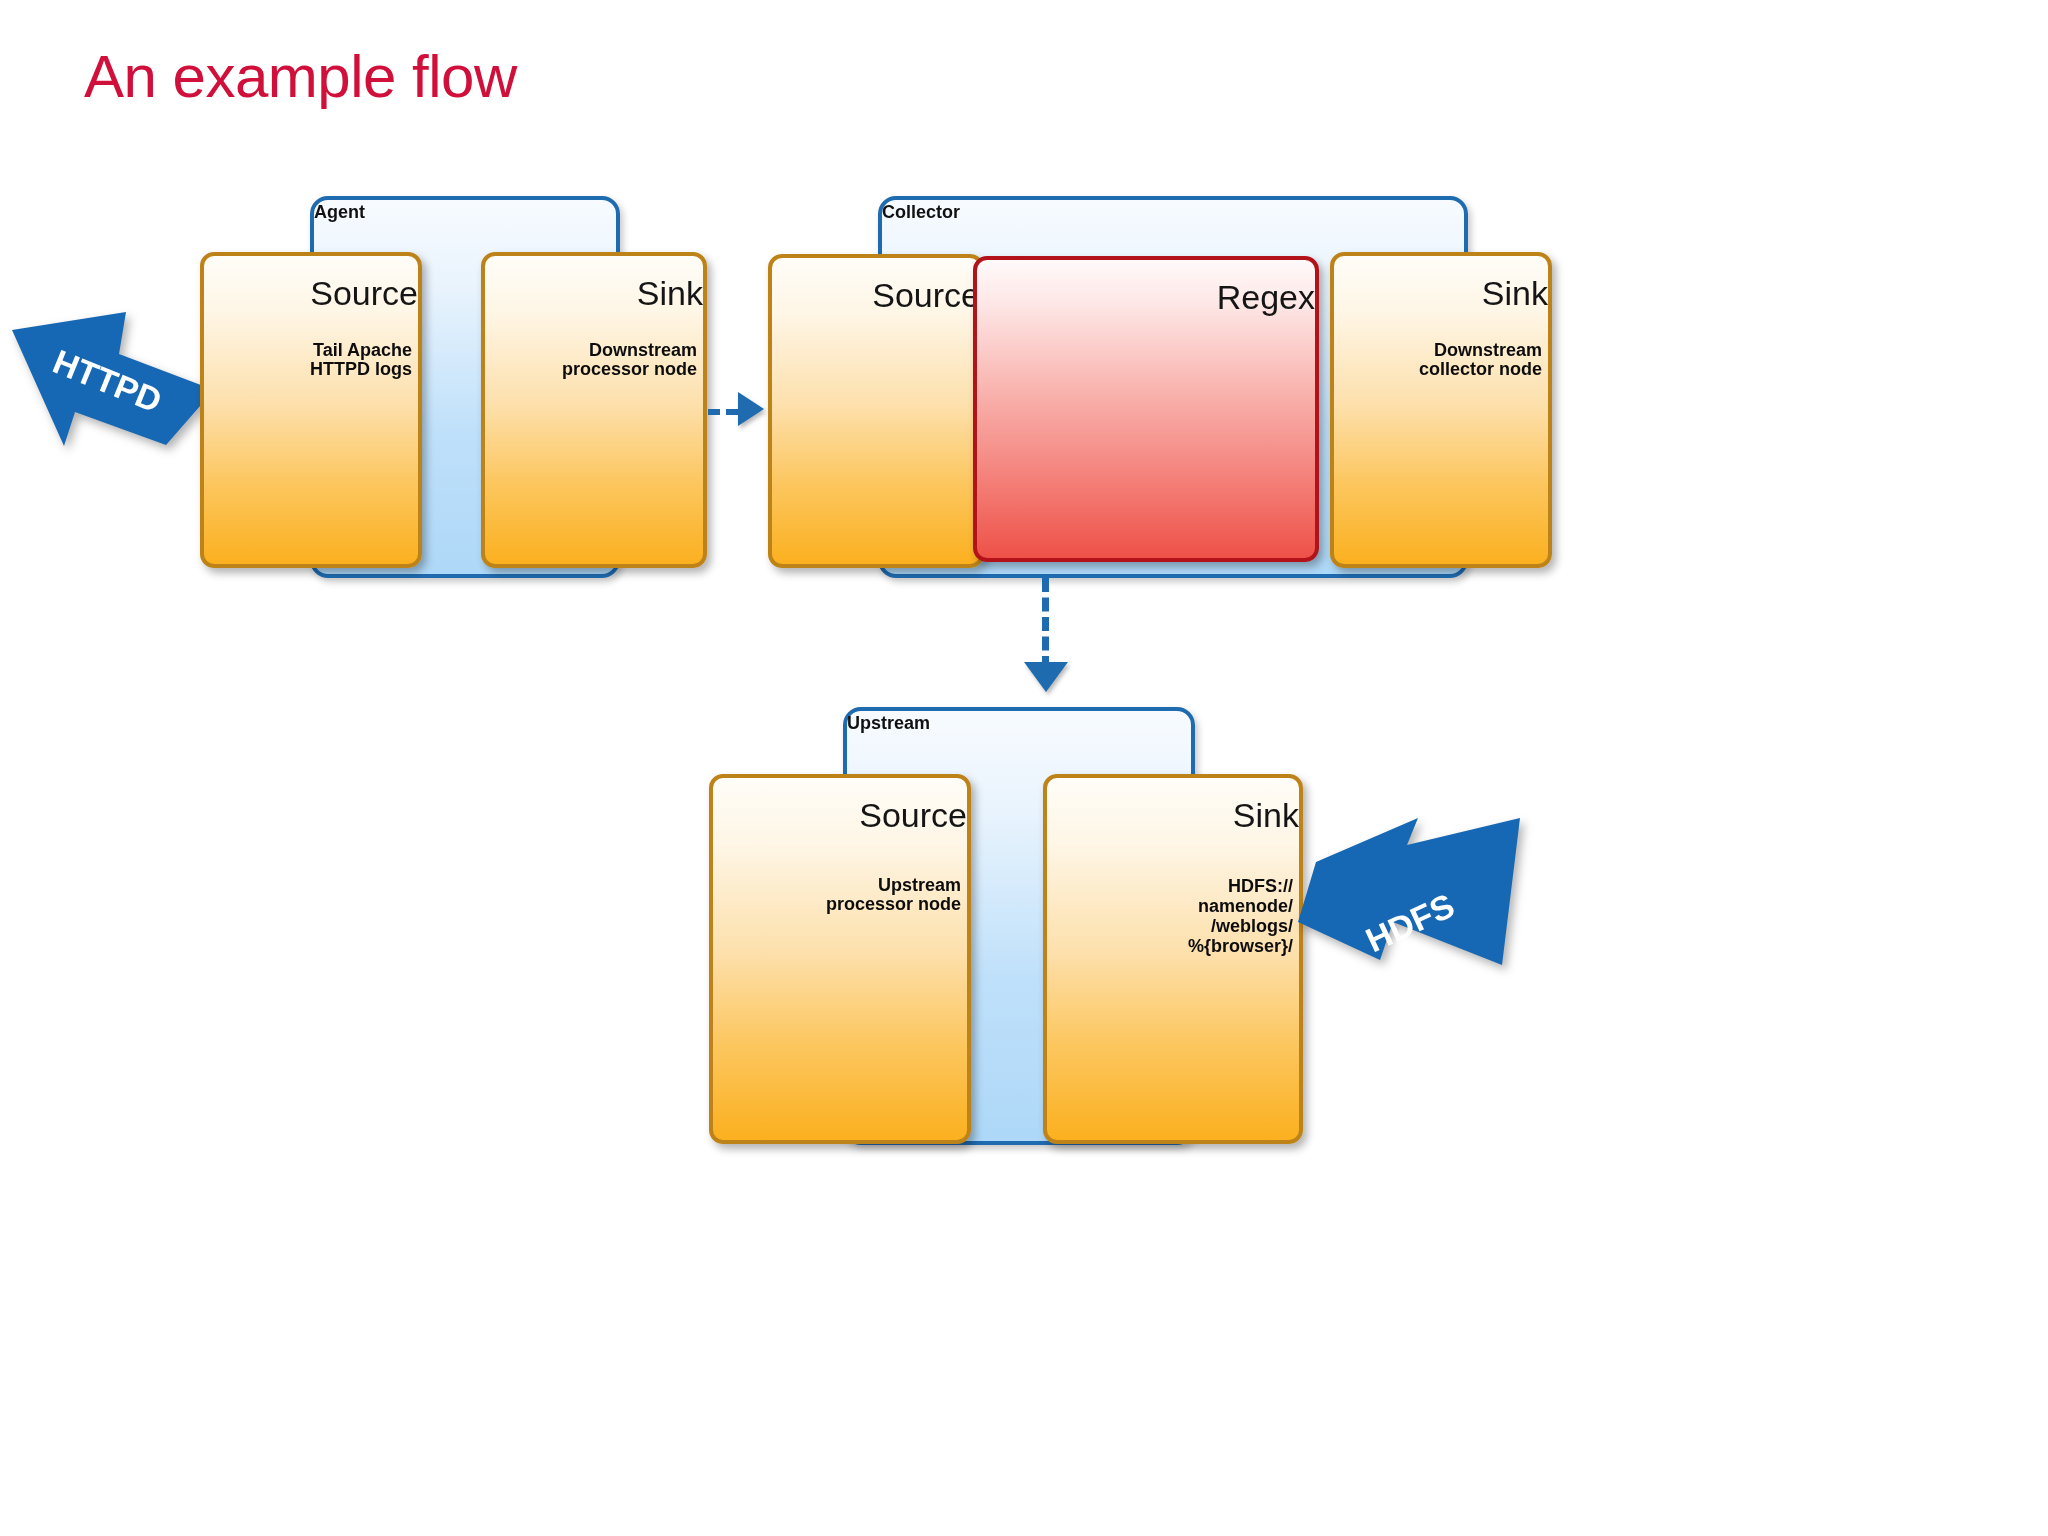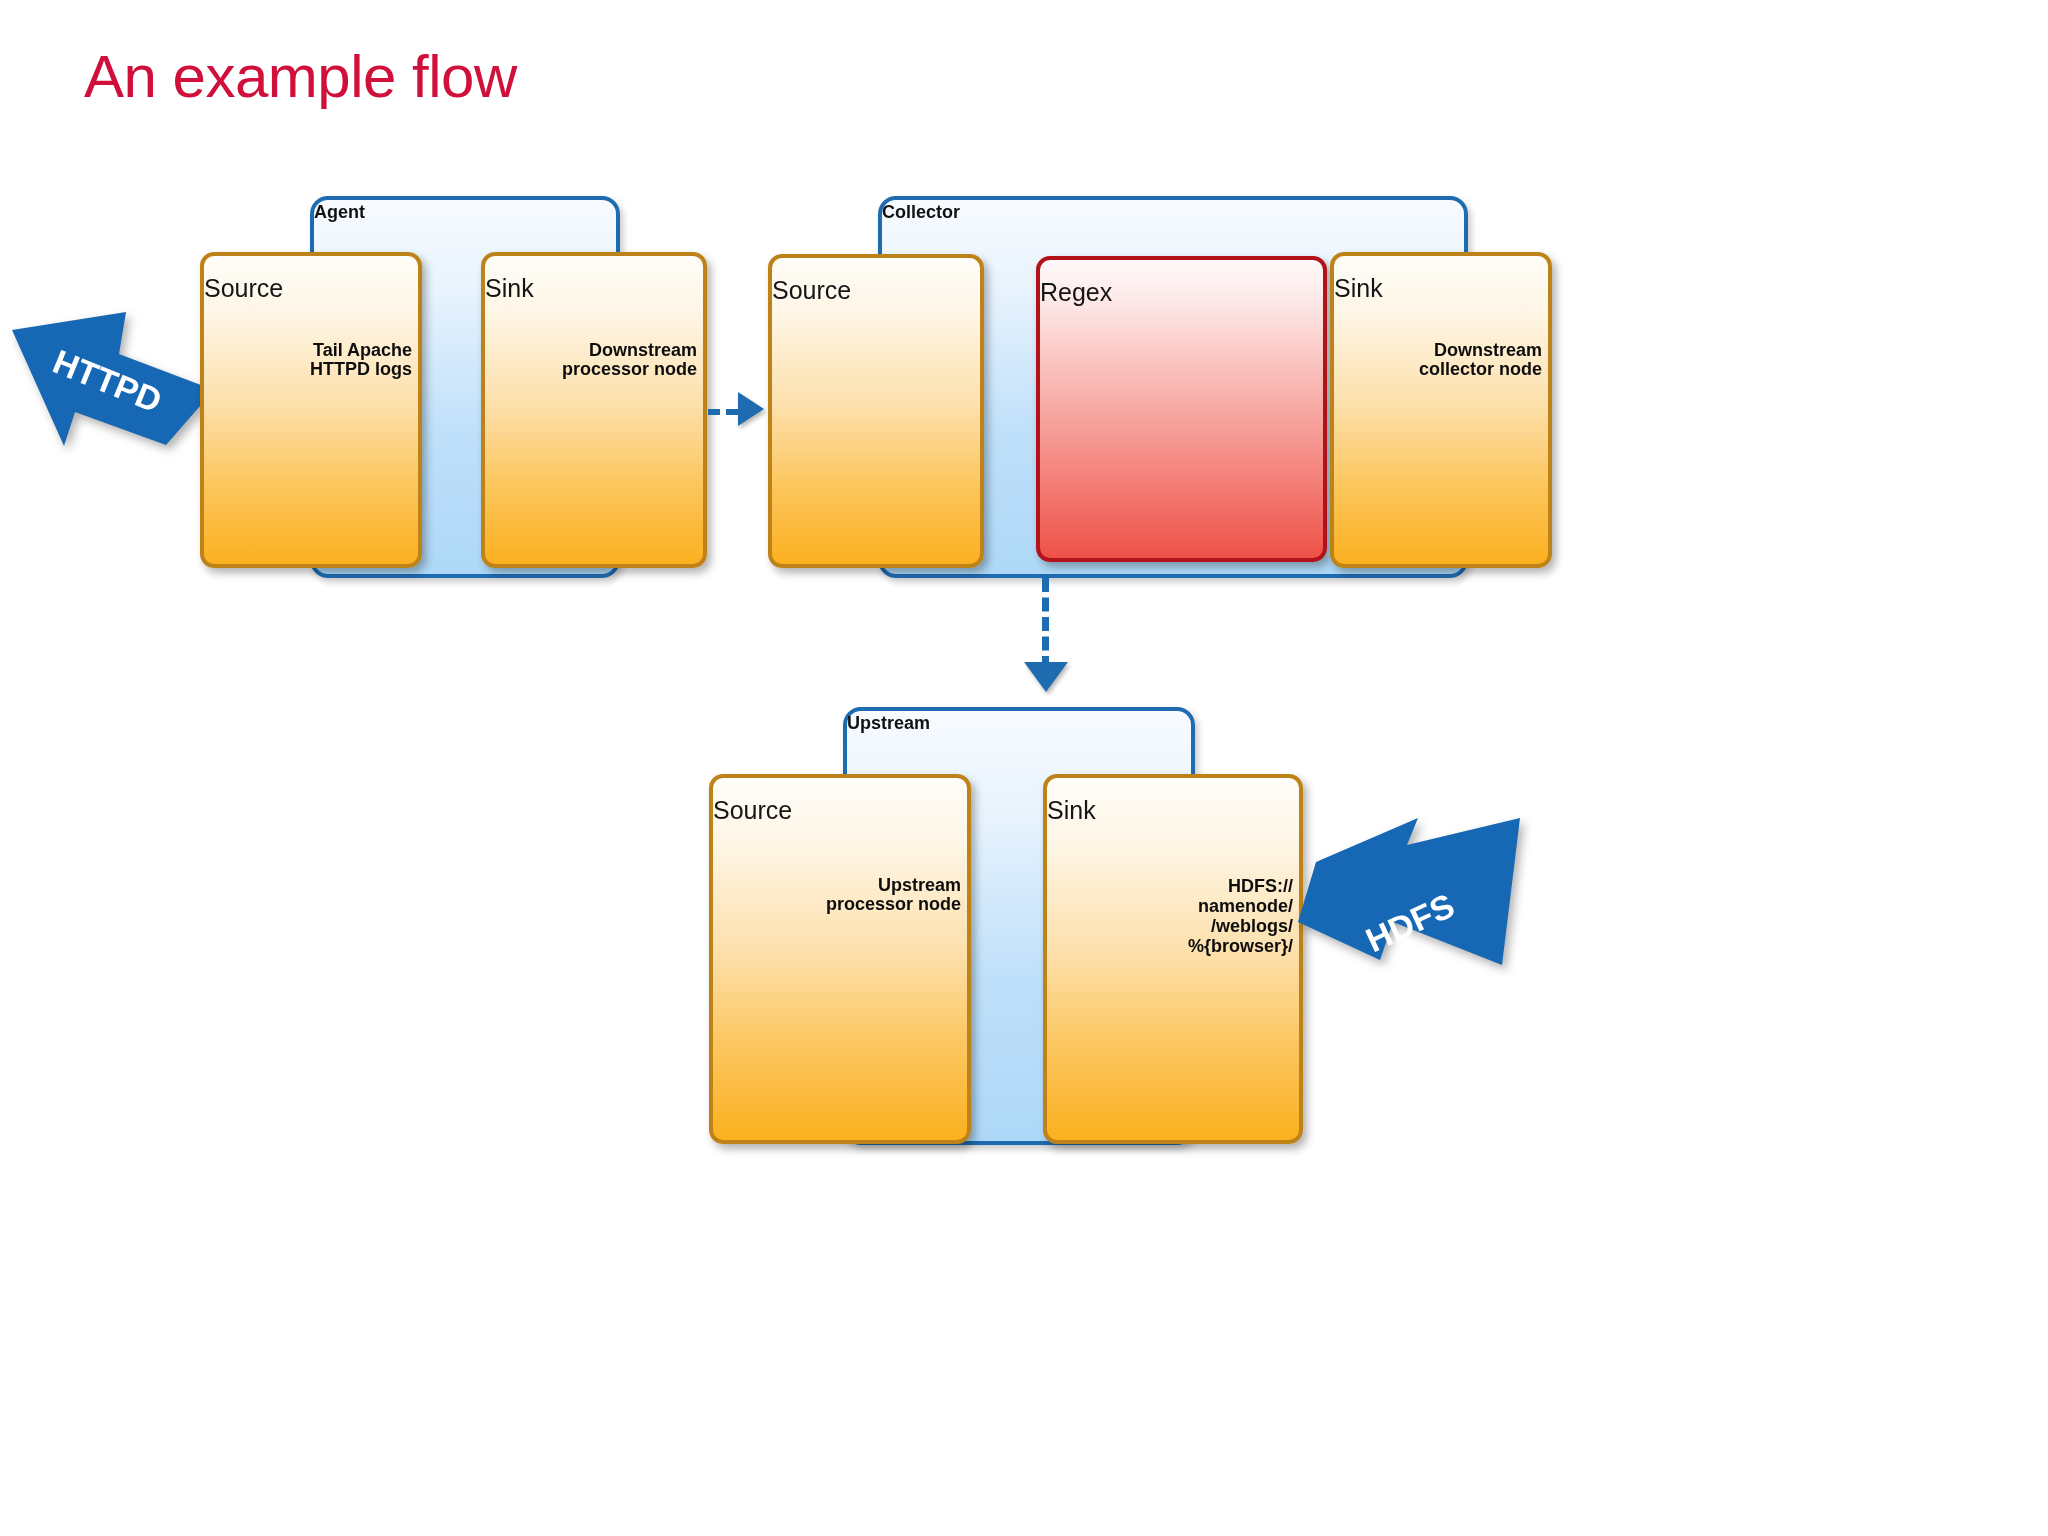--- a/index.html
+++ b/index.html
@@ -64,22 +64,22 @@
   .node.regex {
     border-color: #B2121A;
     background: linear-gradient(to bottom,
         #fffafa 0%, #fde8e7 14%, #f9b3ae 44%, #f4837c 72%, #ee5148 100%);
   }
   .node-title {
     position: absolute;
     left: 0;
     right: 0;
     top: 18px;
-    text-align: left;
-    font-size: 25px;
+    text-align: right;
+    font-size: 34px;
     font-weight: 400;
     color: #151515;
     font-family: "Liberation Sans", sans-serif;
   }
   .node-body {
     position: absolute;
     left: 6px;
     right: 6px;
     top: 85px;
     text-align: right;
@@ -170,21 +170,21 @@
   <div class="arrowhead-right" style="left:738px; top:392px;"></div>
 
   <div class="group" style="left:878px; top:196px; width:590px; height:382px;">
     <div class="group-title">Collector</div>
   </div>
 
   <div class="node" style="left:768px; top:254px; width:216px; height:314px;">
     <div class="node-title">Source</div>
   </div>
 
-  <div class="node regex" style="left:1036px; top:256px; width:291px; height:306px;">
+  <div class="node regex" style="left:973px; top:256px; width:346px; height:306px;">
     <div class="node-title">Regex</div>
   </div>
 
   <div class="node" style="left:1330px; top:252px; width:222px; height:316px;">
     <div class="node-title">Sink</div>
     <div class="node-body">Downstream
 collector node</div>
   </div>
 
   <div class="dash-v" style="left:1042px; top:578px; height:92px;"></div>

